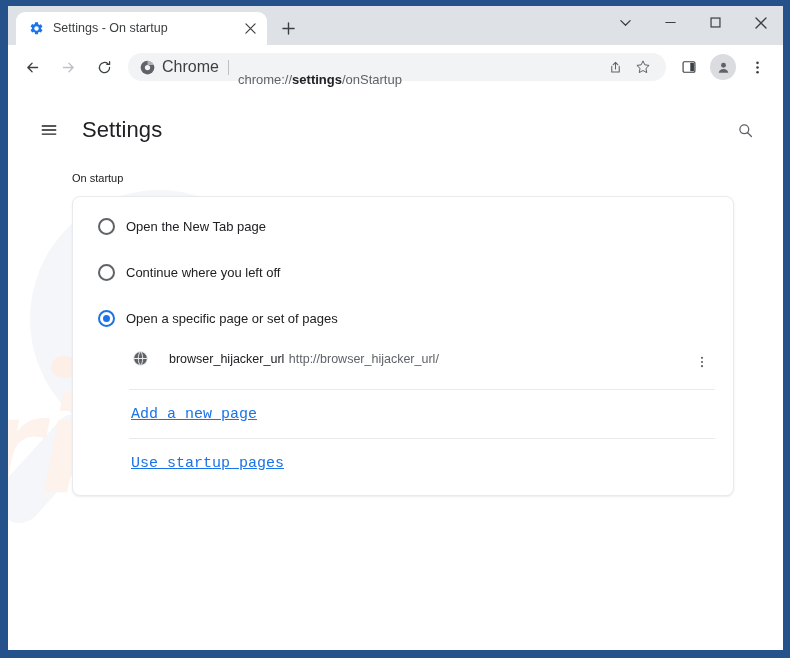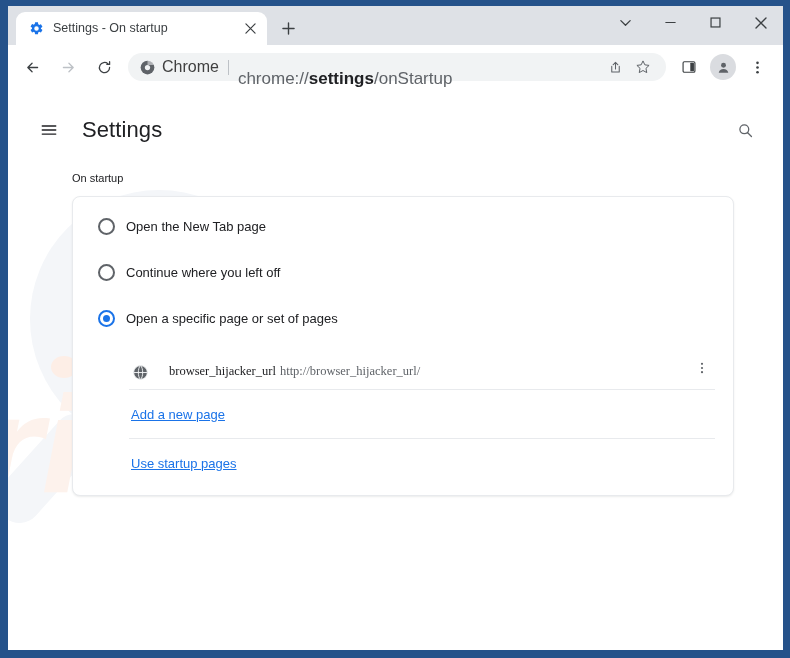--- a/index.html
+++ b/index.html
@@ -121,21 +121,21 @@
     color: #404040;
     white-space: nowrap;
   }
   #omnibox-divider {
     width: 1px; height: 15px;
     background: #bdc1c6;
     margin: 0 9px;
     flex: 0 0 1px;
   }
   #omnibox-url {
-    font-size: 17px;
+    font-size: 13px;
     color: #5f6368;
     white-space: nowrap;
     overflow: hidden;
     margin-top: 24px;
   }
   #omnibox-url b { color: #202124; font-weight: 700; }
   #omnibox-trailing {
     margin-left: auto;
     display: flex;
     align-items: center;
@@ -304,24 +304,23 @@
     border-radius: 50%;
     background: #1a73e8;
   }
   .radio-label {
     font-size: 13px;
     color: #202124;
   }
 
   #url-entry-row {
     display: flex;
-    align-items: flex-end;
+    align-items: flex-start;
     padding: 8px 16px 8px 58px;
     min-height: 48px;
-    font-family: Liberation Serif, serif;
   }
   #url-favicon {
     width: 18px; height: 18px;
     flex: 0 0 18px;
     margin-right: 20px;
     display: flex; align-items: center; justify-content: center;
   }
   #url-text-block {
     flex: 1 1 auto;
     min-width: 0;
@@ -353,24 +352,25 @@
     margin: 0 16px 0 56px;
   }
 
   .link-row {
     display: flex;
     align-items: center;
     height: 48px;
     padding: 0 16px 0 58px;
   }
   .card-link {
-    font-size: 13px;
+    font-size: 15px;
     color: #1a73e8;
     text-decoration: underline;
     cursor: pointer;
+    font-family: Liberation Mono, monospace;
   }
 </style>
 </head>
 <body>
 
 <div id="window-frame">
   <div id="chrome-window">
 
     <div id="tab-strip">
       <div id="tab-active">

